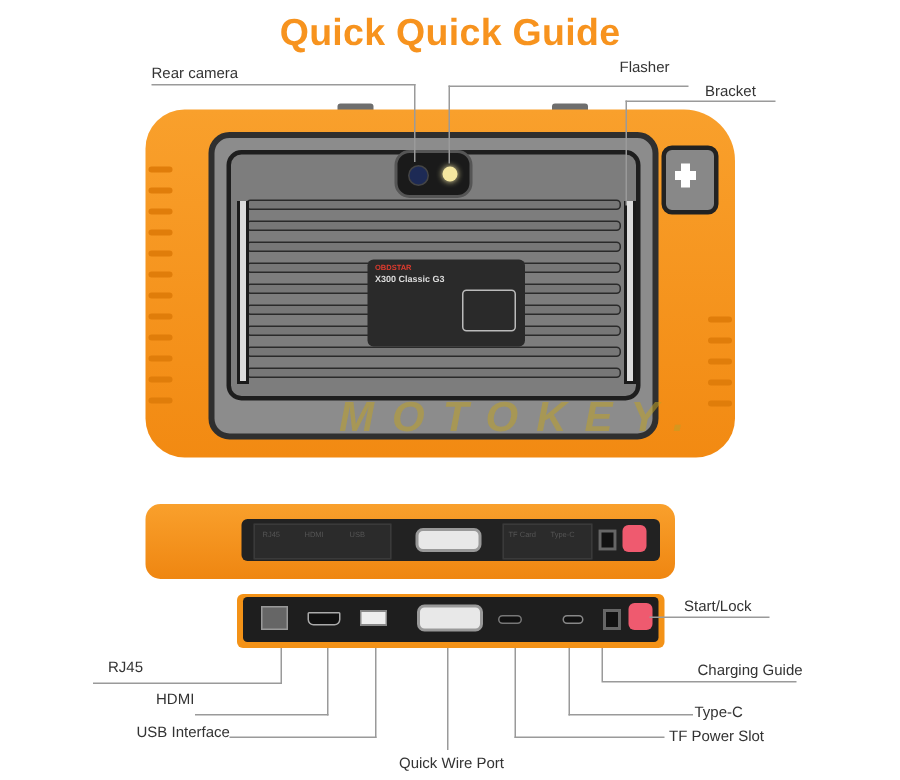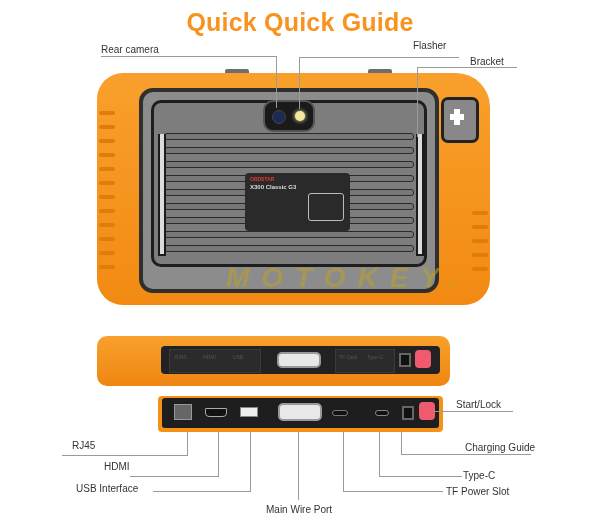--- a/index.html
+++ b/index.html
@@ -142,25 +142,25 @@
 </div>
 
 <div class="lbl" style="left:72px;top:440px">RJ45</div>
 <div class="line" style="left:62px;top:455px;width:126px;height:1px"></div>
 <div class="line" style="left:187px;top:432px;width:1px;height:24px"></div>
 
 <div class="lbl" style="left:104px;top:461px">HDMI</div>
 <div class="line" style="left:130px;top:476px;width:89px;height:1px"></div>
 <div class="line" style="left:218px;top:432px;width:1px;height:45px"></div>
 
-<div class="lbl" style="left:76px;top:483px">USB Interface</div>
+<div class="lbl" style="left:91px;top:483px">USB Interface</div>
 <div class="line" style="left:153px;top:491px;width:98px;height:1px"></div>
 <div class="line" style="left:250px;top:432px;width:1px;height:60px"></div>
 
-<div class="lbl" style="left:266px;top:504px">Main Wire Port</div>
+<div class="lbl" style="left:266px;top:504px">Quick Wire Port</div>
 <div class="line" style="left:298px;top:432px;width:1px;height:68px"></div>
 
 <div class="lbl" style="left:456px;top:399px">Start/Lock</div>
 <div class="line" style="left:433px;top:411px;width:80px;height:1px"></div>
 
 <div class="lbl" style="left:465px;top:442px">Charging Guide</div>
 <div class="line" style="left:401px;top:432px;width:1px;height:22px"></div>
 <div class="line" style="left:401px;top:454px;width:130px;height:1px"></div>
 
 <div class="lbl" style="left:463px;top:470px">Type-C</div>

